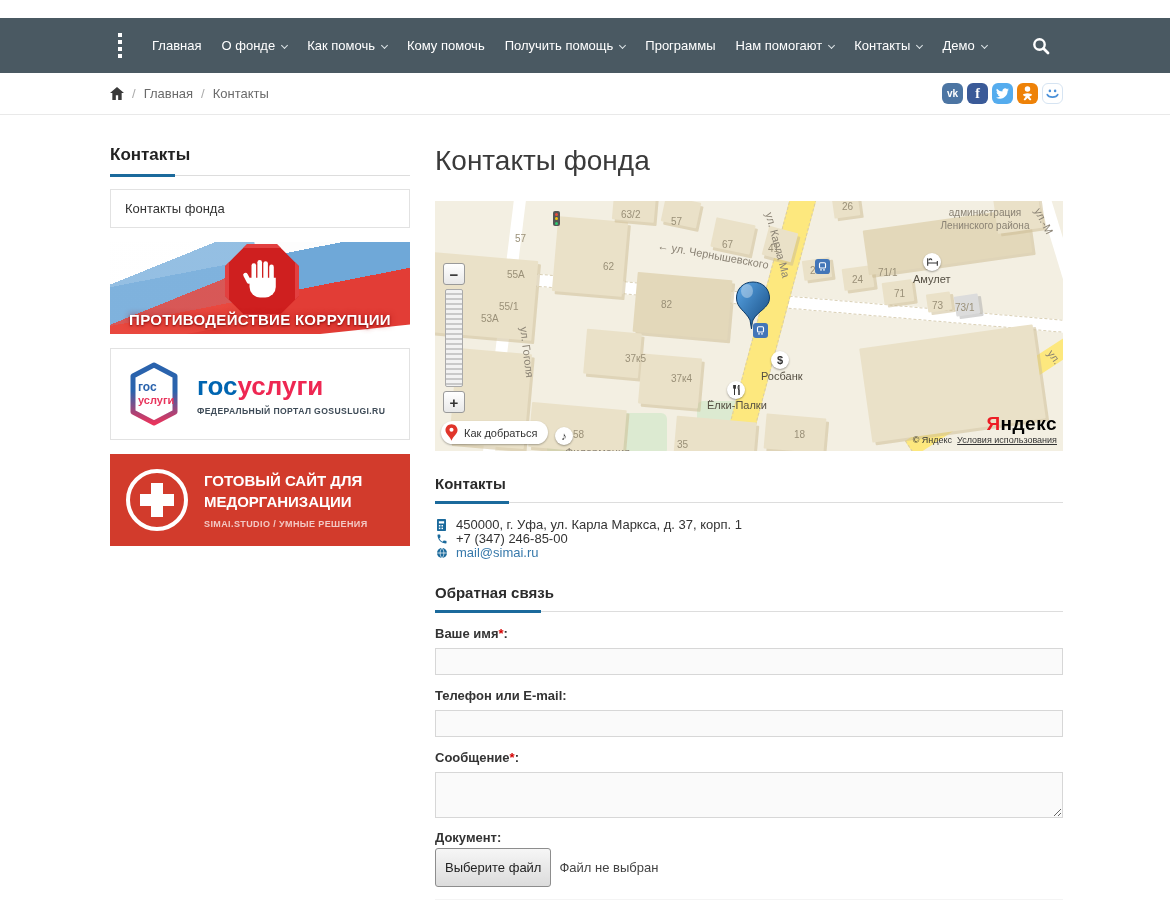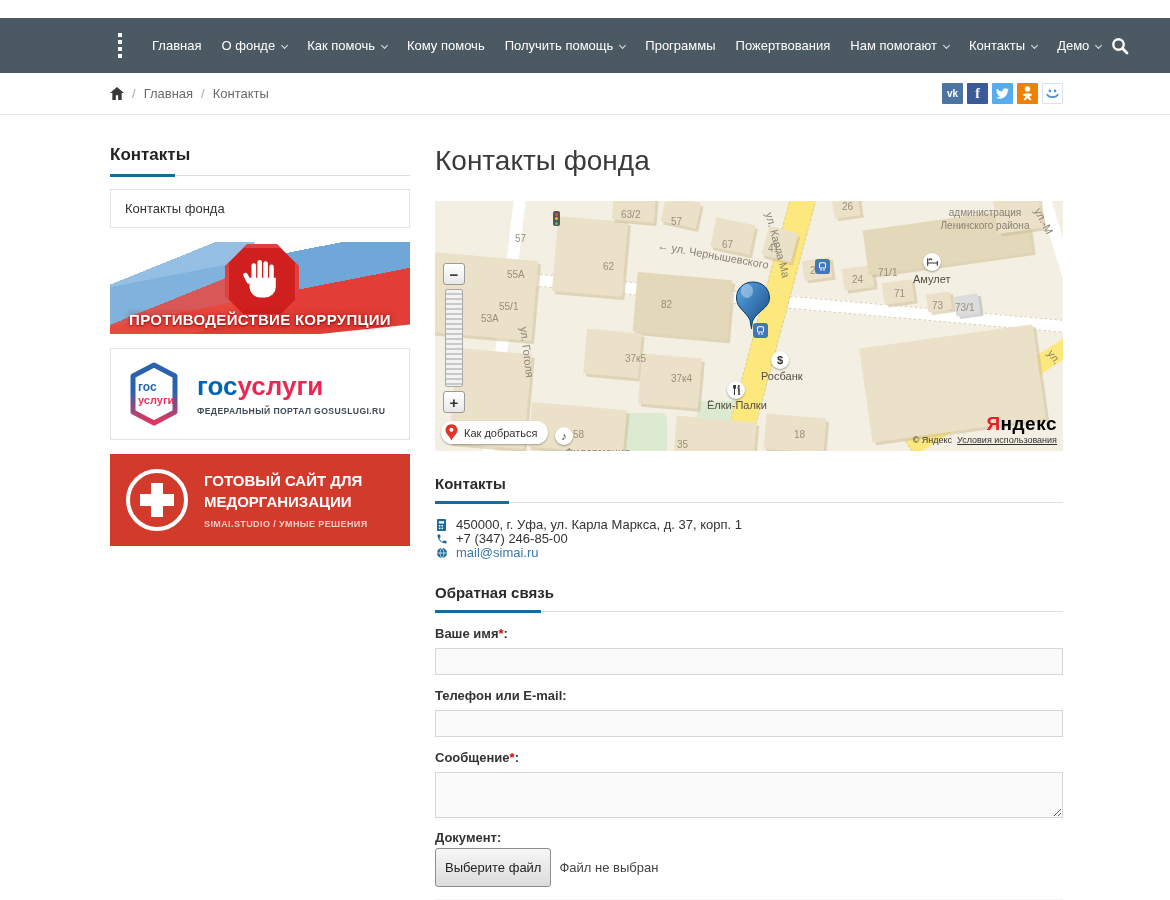--- a/index.html
+++ b/index.html
@@ -18,21 +18,21 @@
   .caret { display:inline-block; width:5px; height:5px; border-right:1.5px solid #dfe5e8;
     border-bottom:1.5px solid #dfe5e8; transform:rotate(45deg); margin-left:7px; vertical-align:2px; }
   .search-btn { margin-left:auto; cursor:pointer; display:flex; align-items:center; }
 
   
   .breadcrumb-bar { height:42px; background:#fff; border-bottom:1px solid #e9e9e9;
     display:flex; align-items:center; padding:0 107px 0 110px; font-size:13px; color:#6a6a6a; }
   .bc-sep { margin:0 8px; color:#aaa; }
   .bc-link { color:#6a6a6a; cursor:pointer; }
   .socials { margin-left:auto; display:flex; gap:4px; }
-  .soc { width:21px; height:21px; border-radius:1px; display:flex; align-items:center;
+  .soc { width:21px; height:21px; border-radius:6px; display:flex; align-items:center;
     justify-content:center; cursor:pointer; color:#fff; font-weight:bold; font-size:11px; }
   .soc-vk { background:#4c75a3; font-size:10px; }
   .soc-fb { background:#3a5a98; font-family:"Liberation Serif",serif; font-size:14px; }
   .soc-tw { background:#55acee; }
   .soc-ok { background:#ee8208; }
   .soc-mm { background:#fff; border:1px solid #d6e4f2; }
 
   
   .content { display:flex; gap:25px; padding:30px 107px 0 110px; }
   .sidebar { width:300px; flex:0 0 300px; }
@@ -151,21 +151,20 @@
       <i></i>
       <i></i>
     </div>
   <nav class="nav">
     <a class="nav-item"><span>Главная</span></a>
     <a class="nav-item"><span>О фонде</span><span class="caret"></span></a>
     <a class="nav-item"><span>Как помочь</span><span class="caret"></span></a>
     <a class="nav-item"><span>Кому помочь</span></a>
     <a class="nav-item"><span>Получить помощь</span><span class="caret"></span></a>
     <a class="nav-item"><span>Программы</span></a>
-    <a class="nav-item"><span>Пожертвования</span></a>
     <a class="nav-item"><span>Нам помогают</span><span class="caret"></span></a>
     <a class="nav-item"><span>Контакты</span><span class="caret"></span></a>
     <a class="nav-item"><span>Демо</span><span class="caret"></span></a>
   </nav>
   <div class="search-btn">
     <svg width="18" height="18" viewBox="0 0 18 18">
         <circle cx="7.5" cy="7.5" r="5.2" fill="none" stroke="#fff" stroke-width="2.4"></circle>
         <line x1="11.5" y1="11.5" x2="16" y2="16" stroke="#fff" stroke-width="2.8" stroke-linecap="round"></line>
       </svg>
   </div>

